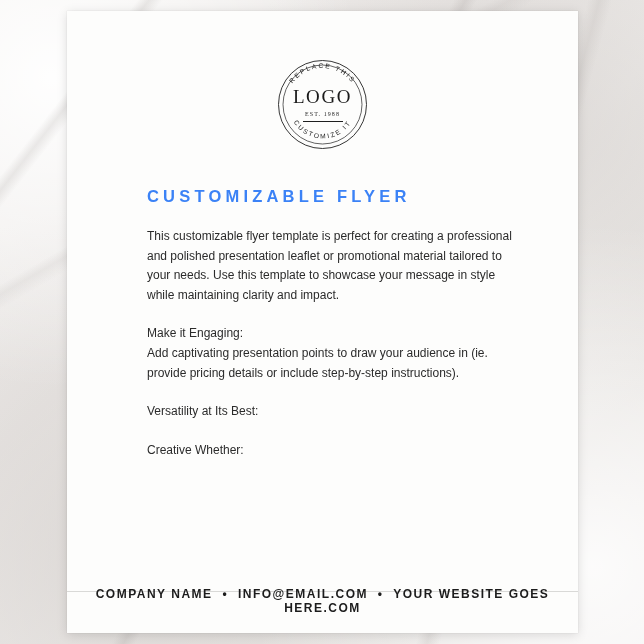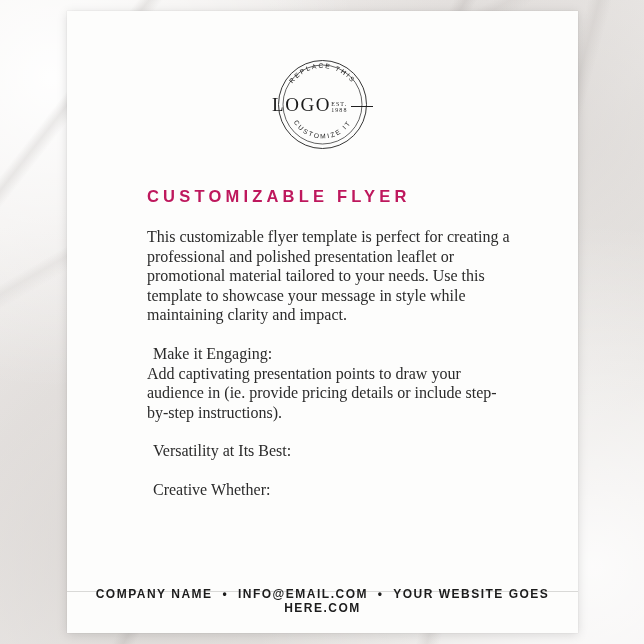--- a/index.html
+++ b/index.html
@@ -59,21 +59,21 @@
   .logo-badge {
     position: relative;
     width: 101px;
     height: 101px;
   }
   .logo-badge svg { display: block; }
   .logo-center {
     position: absolute;
     inset: 0;
     display: flex;
-    flex-direction: row;
+    flex-direction: column;
     align-items: center;
     justify-content: center;
   }
   .logo-word {
     font-family: "Liberation Serif", serif;
     font-size: 19px;
     letter-spacing: 1.6px;
     color: #1a1a1a;
     line-height: 1;
   }
@@ -92,39 +92,39 @@
   }
 
   
   .flyer-title {
     position: absolute;
     left: 80px;
     top: 176px;
     font-size: 16.5px;
     font-weight: bold;
     letter-spacing: 4.2px;
-    color: #be185d;
+    color: #3b82f6;
     font-family: "Liberation Sans", sans-serif;
   }
 
   
   .body-copy {
     position: absolute;
     left: 80px;
     top: 216px;
     width: 366px;
-    font-size: 16px;
+    font-size: 12px;
     line-height: 19.6px;
     color: #2b2b2b;
-    font-family: Liberation Serif, serif;
+    font-family: Liberation Sans, sans-serif;
   }
   .body-copy p { margin: 0; }
   .body-copy .block { margin-bottom: 19px; }
   .body-copy .block:last-child { margin-bottom: 0; }
-  .body-copy .subhead { color: #2b2b2b; margin-left: 6px; }
+  .body-copy .subhead { color: #2b2b2b; }
 
   
   .footer-rule {
     position: absolute;
     left: 0;
     right: 0;
     bottom: 41px;
     height: 1px;
     background: #d9d9d7;
   }

